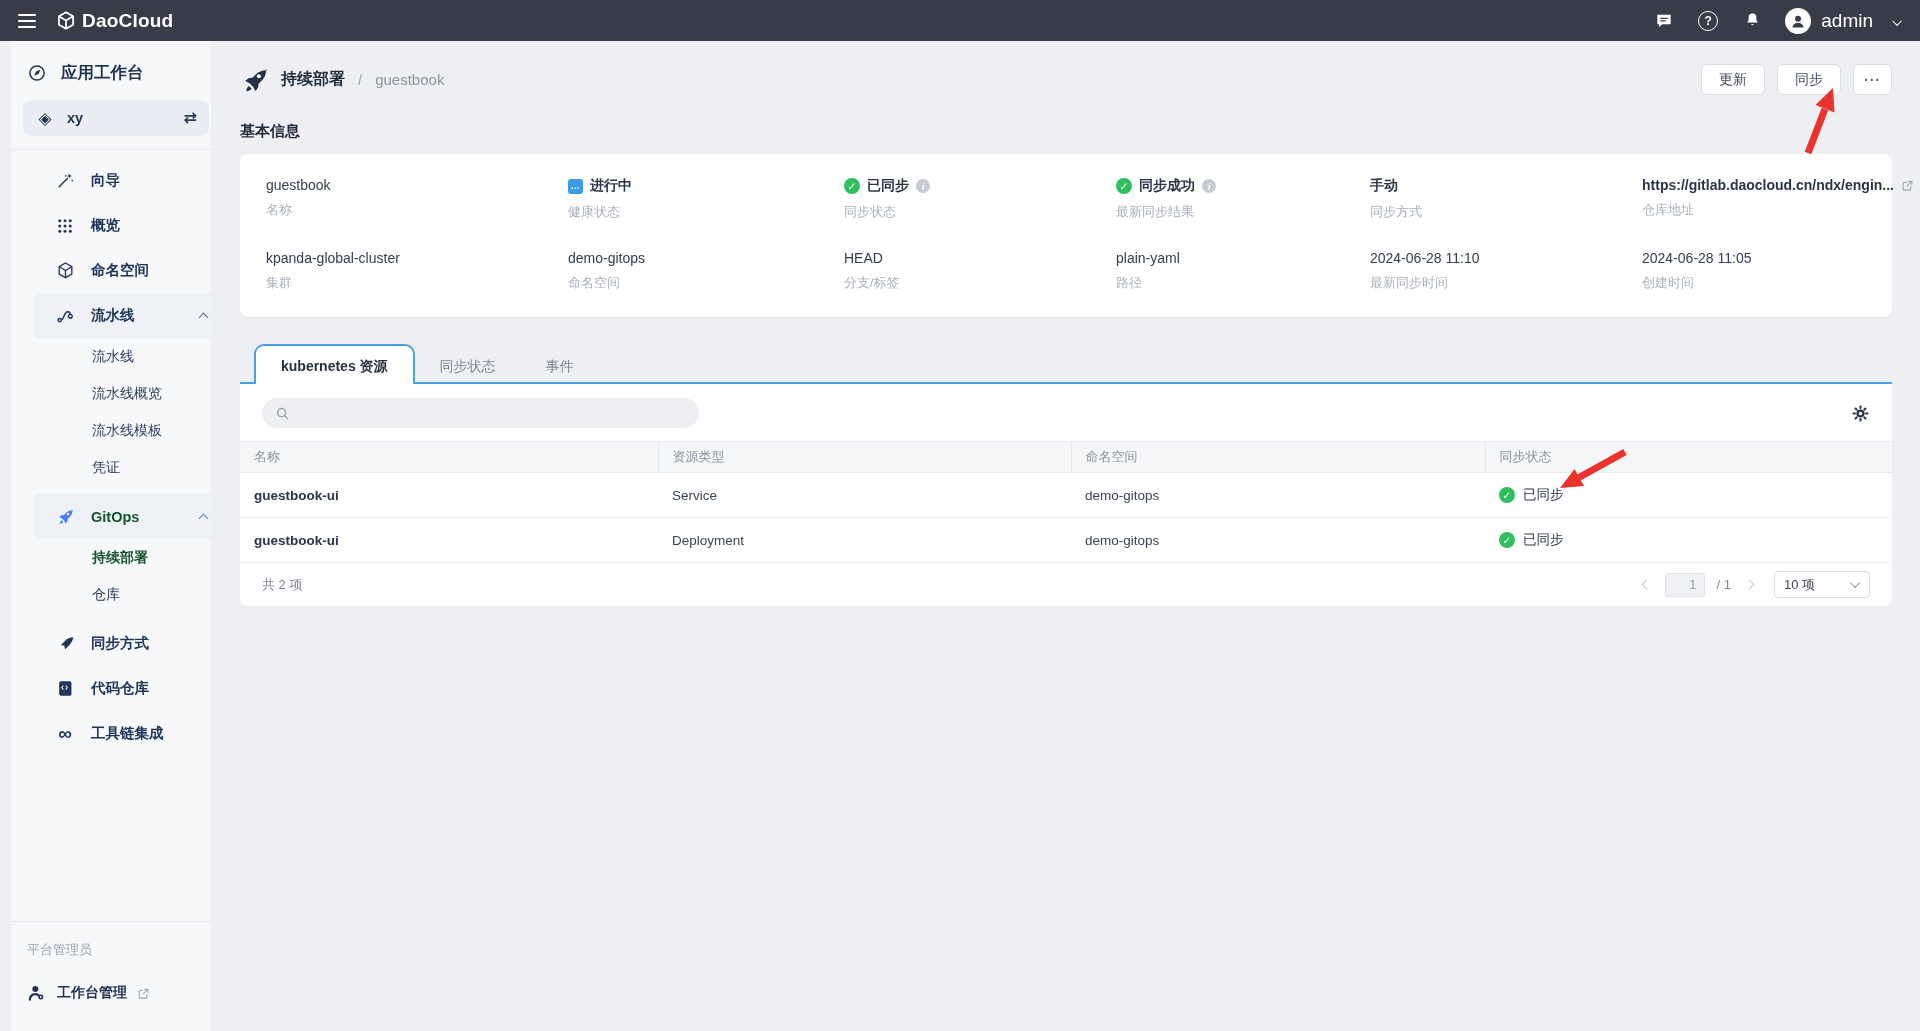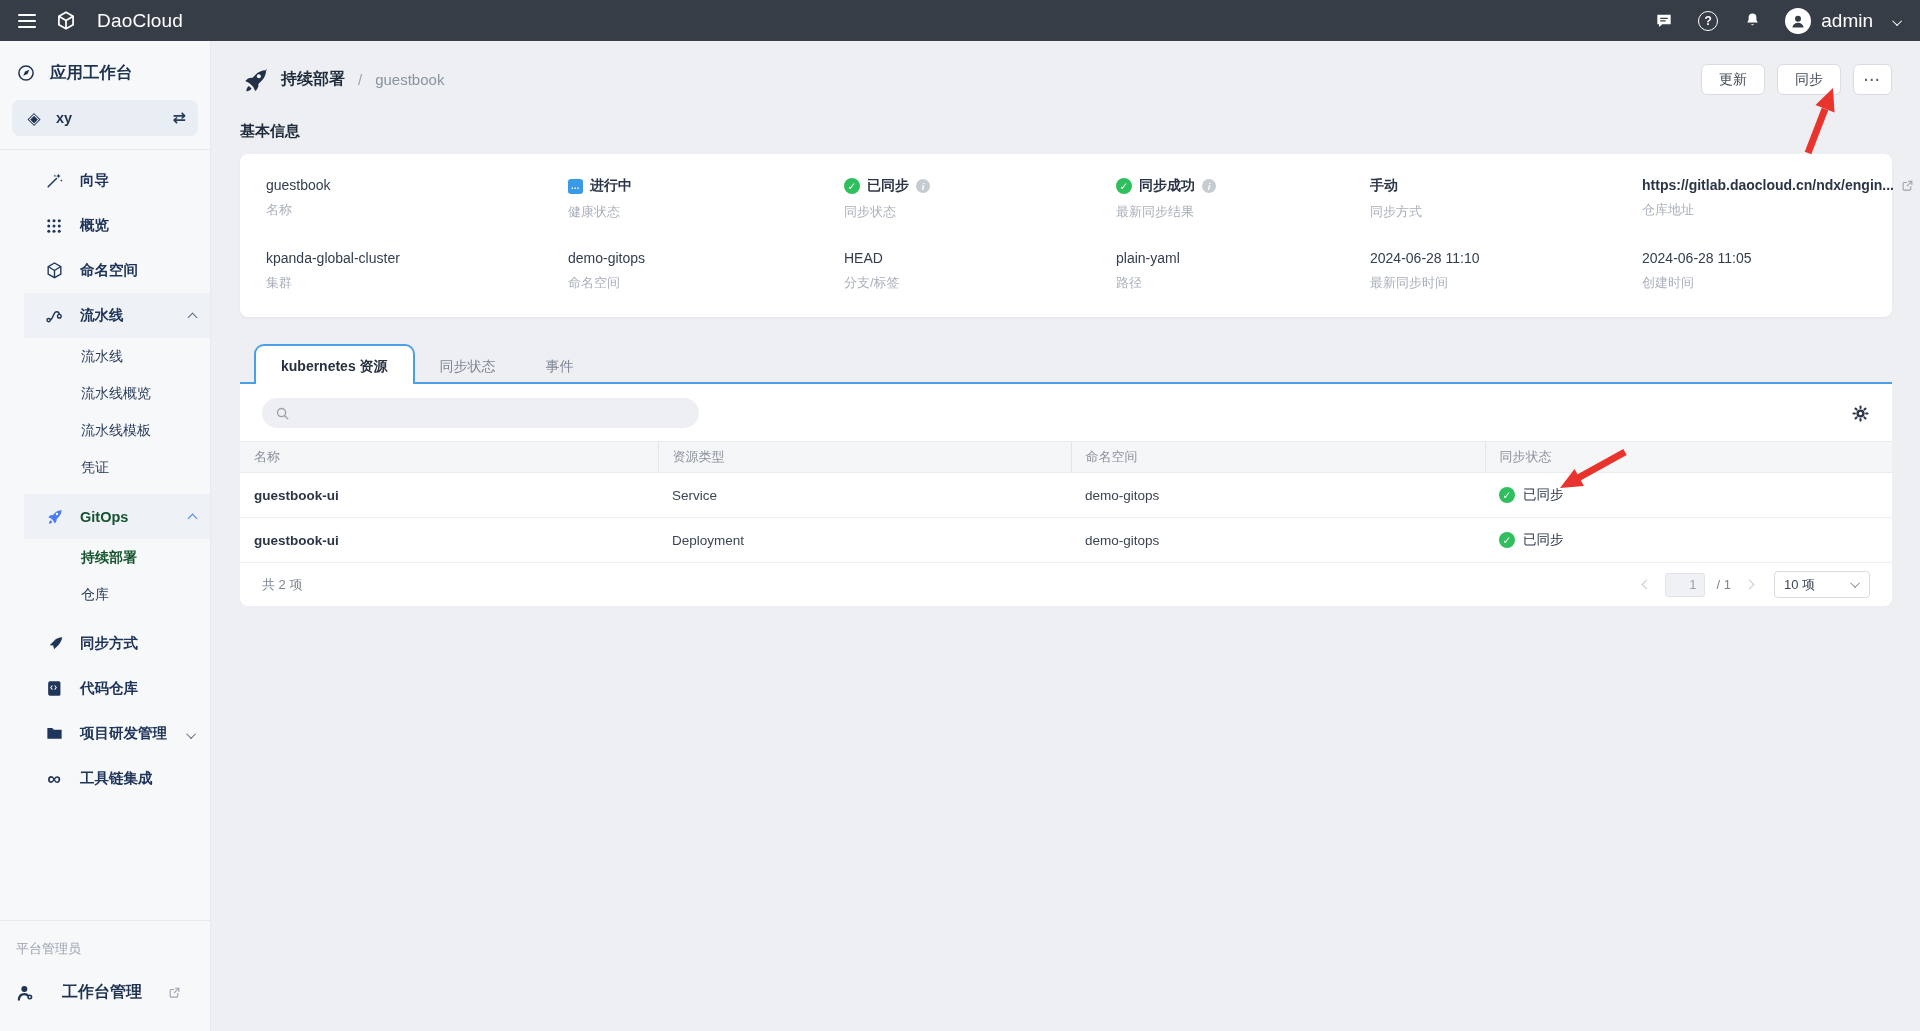--- a/index.html
+++ b/index.html
@@ -5,57 +5,57 @@
   * { margin:0; padding:0; box-sizing:border-box; }
   html,body { width:1920px; height:1031px; }
   body { font-family:"Liberation Sans","DejaVu Sans",sans-serif; background:#edeff2; overflow:hidden; }
   .screen { position:relative; width:1920px; height:1031px; }
 
   
   .topbar { position:absolute; top:0; left:0; right:0; height:41px; background:#373d46;
             display:flex; align-items:center; padding:0 18px; gap:20px; z-index:10; }
   .burger { display:flex; flex-direction:column; gap:4px; cursor:pointer; }
   .burger span { width:18px; height:2px; background:#fff; border-radius:1px; }
-  .brand { display:flex; align-items:center; gap:21px; color:#fff; font-size:19px; font-weight:400; letter-spacing:.2px; }
+  .brand { display:flex; align-items:center; gap:6px; color:#fff; font-size:19px; font-weight:700; letter-spacing:.2px; }
   .topbar-right { margin-left:auto; display:flex; align-items:center; gap:22px; }
   .tb-ic { display:inline-flex; align-items:center; justify-content:center; width:22px; height:22px; cursor:pointer; }
   .help-circ { width:20px; height:20px; border:1.7px solid #fff; border-radius:50%; color:#fff;
                font-size:12px; font-weight:700; display:flex; align-items:center; justify-content:center; }
   .avatar { width:26px; height:26px; background:#fff; border-radius:50%; display:flex; align-items:center; justify-content:center; }
   .user-name { color:#fff; font-size:19px; margin-left:-12px; }
   .cv { display:inline-block; width:7px; height:7px; border-left:1.7px solid currentColor; border-bottom:1.7px solid currentColor; }
   .cv.down { transform:rotate(-45deg) translateY(-2px); }
   .cv.up { transform:rotate(135deg); }
   .cv.left { transform:rotate(45deg); }
   .cv.right { transform:rotate(-135deg); }
   .tb-chev { color:#fff; }
 
   
-  .sidebar { position:absolute; top:41px; left:0; width:211px; bottom:0; background:#f7f8fa;
+  .sidebar { position:absolute; top:41px; left:11px; width:211px; bottom:0; background:#f7f8fa;
              border-right:1px solid #e7e9ed; display:flex; flex-direction:column; }
   .side-head { display:flex; align-items:center; gap:14px; padding:21px 16px 13px; color:#1f3350;
                font-size:16.5px; font-weight:700; }
   .ws-pill { margin:3px 12px 0; height:36px; background:#e9edf4; border-radius:8px; display:flex;
              align-items:center; gap:12px; padding:0 12px; color:#1f3350; font-size:14.5px; font-weight:600; cursor:pointer; }
   .ws-swap { margin-left:auto; font-size:16px; color:#2a3c5c; cursor:pointer; line-height:1; }
   .divider { height:1px; background:#e7e9ed; margin:13px 0 4px; }
   .nav { flex:1; overflow:hidden; padding-top:4px;padding-left:24px; }
   .nav-item { height:45px; display:flex; align-items:center; gap:16px; padding:0 14px 0 20px;
               font-size:14.5px; font-weight:600; color:#20355a; cursor:pointer; }
   .nav-item.band { background:#eef1f6; }
   .nav-item.blue, .nav-sub.blue { color:#14532d; }
   .chev-slot { margin-left:auto; color:#5a6b85; }
   .nav-sub { height:37px; display:flex; align-items:center; padding-left:57px; font-size:14px;
              color:#2a3c5c; font-weight:500; cursor:pointer; }
   .ic { width:20px; height:20px; display:inline-flex; align-items:center; justify-content:center; flex:none; }
   .ic svg { display:block; }
   .inf { font-size:19px; font-weight:700; line-height:1; color:#20355a; }
   .side-bottom { padding-bottom:28px; }
   .role-label { color:#9aa2ae; font-size:13px; padding:15px 16px 0; }
-  .bottom-item { display:flex; align-items:center; gap:26px; padding:24px 16px 0; font-size:16px;
+  .bottom-item { display:flex; align-items:center; gap:10px; padding:24px 16px 0; font-size:14px;
                  font-weight:700; color:#1f3350; cursor:pointer; }
 
   
   .main { position:absolute; top:41px; left:211px; right:0; bottom:0; background:#edeff2;
           padding:0 28px 0 29px; overflow:hidden; }
   .page-head { display:flex; align-items:center; margin-top:23px; gap:11px; }
   .crumb-icon { width:30px; height:30px; }
   .crumb-root { font-size:16px; font-weight:700; color:#1f2d3d; }
   .crumb-sep { color:#9aa3ad; font-size:15px; margin:0 2px; }
   .crumb-cur { color:#8a93a0; font-size:15px; }
@@ -279,29 +279,20 @@
       <div class="nav-item">
         <span class="ic">
           <svg width="19" height="19" viewBox="0 0 24 24">
               <path fill="#20355a" d="M6.5 2.8h11a2 2 0 012 2v14.4a2 2 0 01-2 2h-11A2.5 2.5 0 014 18.7V5.3a2.5 2.5 0 012.5-2.5z"></path>
               <path d="M9.3 8.2l-2 2.6 2 2.6M12.2 8.2l2 2.6-2 2.6" stroke="#f7f8fa" fill="none" stroke-width="1.3"></path>
             </svg>
         </span>
         <span>代码仓库</span>
       </div>
 
-      <div class="nav-item">
-        <span class="ic">
-          <svg width="19" height="19" viewBox="0 0 24 24">
-              <path fill="#20355a" d="M3 5h6.2l2 2.4H21v11.1H3z"></path>
-            </svg>
-        </span>
-        <span>项目研发管理</span>
-        <span class="chev-slot"><span class="cv down"></span></span>
-      </div>
 
       <div class="nav-item">
         <span class="ic inf">∞</span>
         <span>工具链集成</span>
       </div>
     </div>
 
     <div class="side-bottom">
       <div class="divider"></div>
       <div class="role-label">平台管理员</div>

